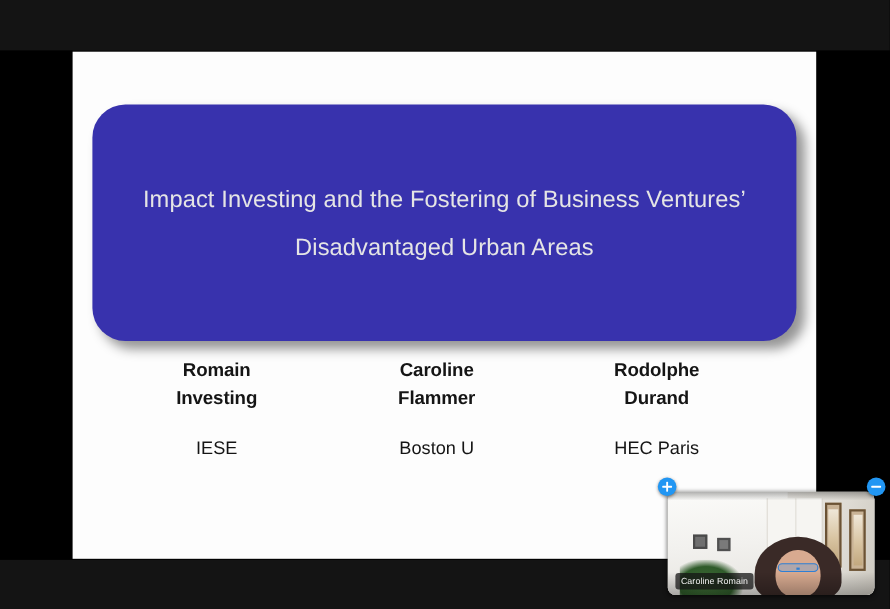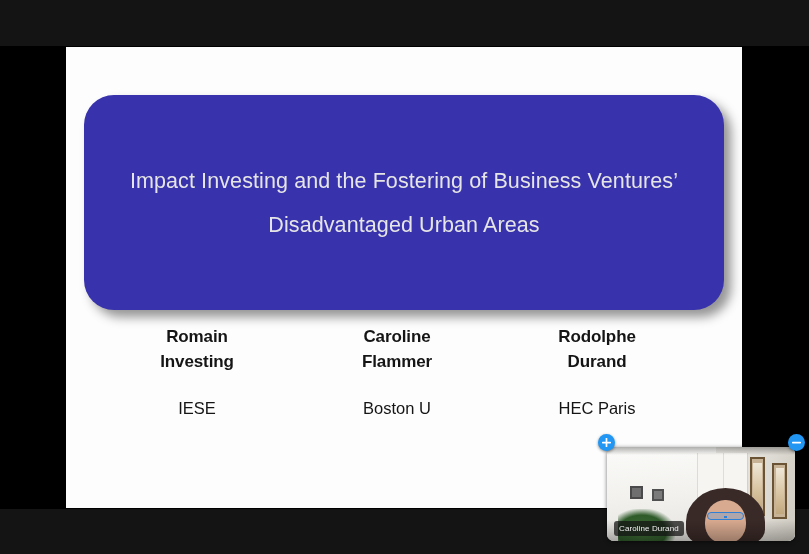--- a/index.html
+++ b/index.html
@@ -290,21 +290,21 @@
     </div>
     <div class="vid-plant"></div>
     <div class="vid-person-hair"></div>
     <div class="vid-person-face"></div>
     <div class="vid-glasses">
       <div class="vid-glasses-bridge"></div>
     </div>
     <div class="vid-top-shade"></div>
     <div class="vid-bottom-shade"></div>
 
-    <div class="video-name">Caroline Durand</div>
+    <div class="video-name">Caroline Romain</div>
   </div>
 
   <div class="circle-btn plus">
     <svg width="17" height="17" viewBox="0 0 17 17" aria-hidden="true">
       <rect x="4" y="7.7" width="9" height="1.7" rx="0.6" fill="#ffffff"></rect>
       <rect x="7.65" y="4" width="1.7" height="9" rx="0.6" fill="#ffffff"></rect>
     </svg>
   </div>
 
   <div class="circle-btn minus">

